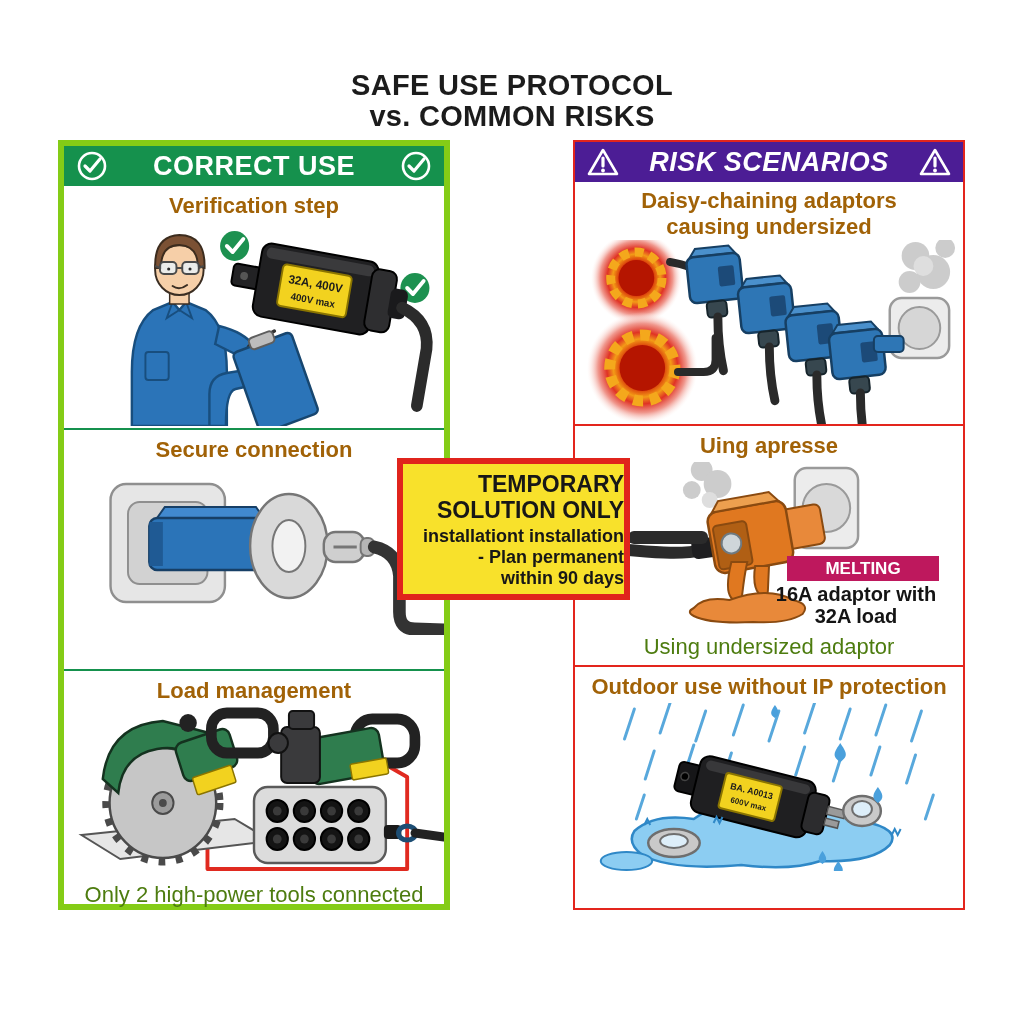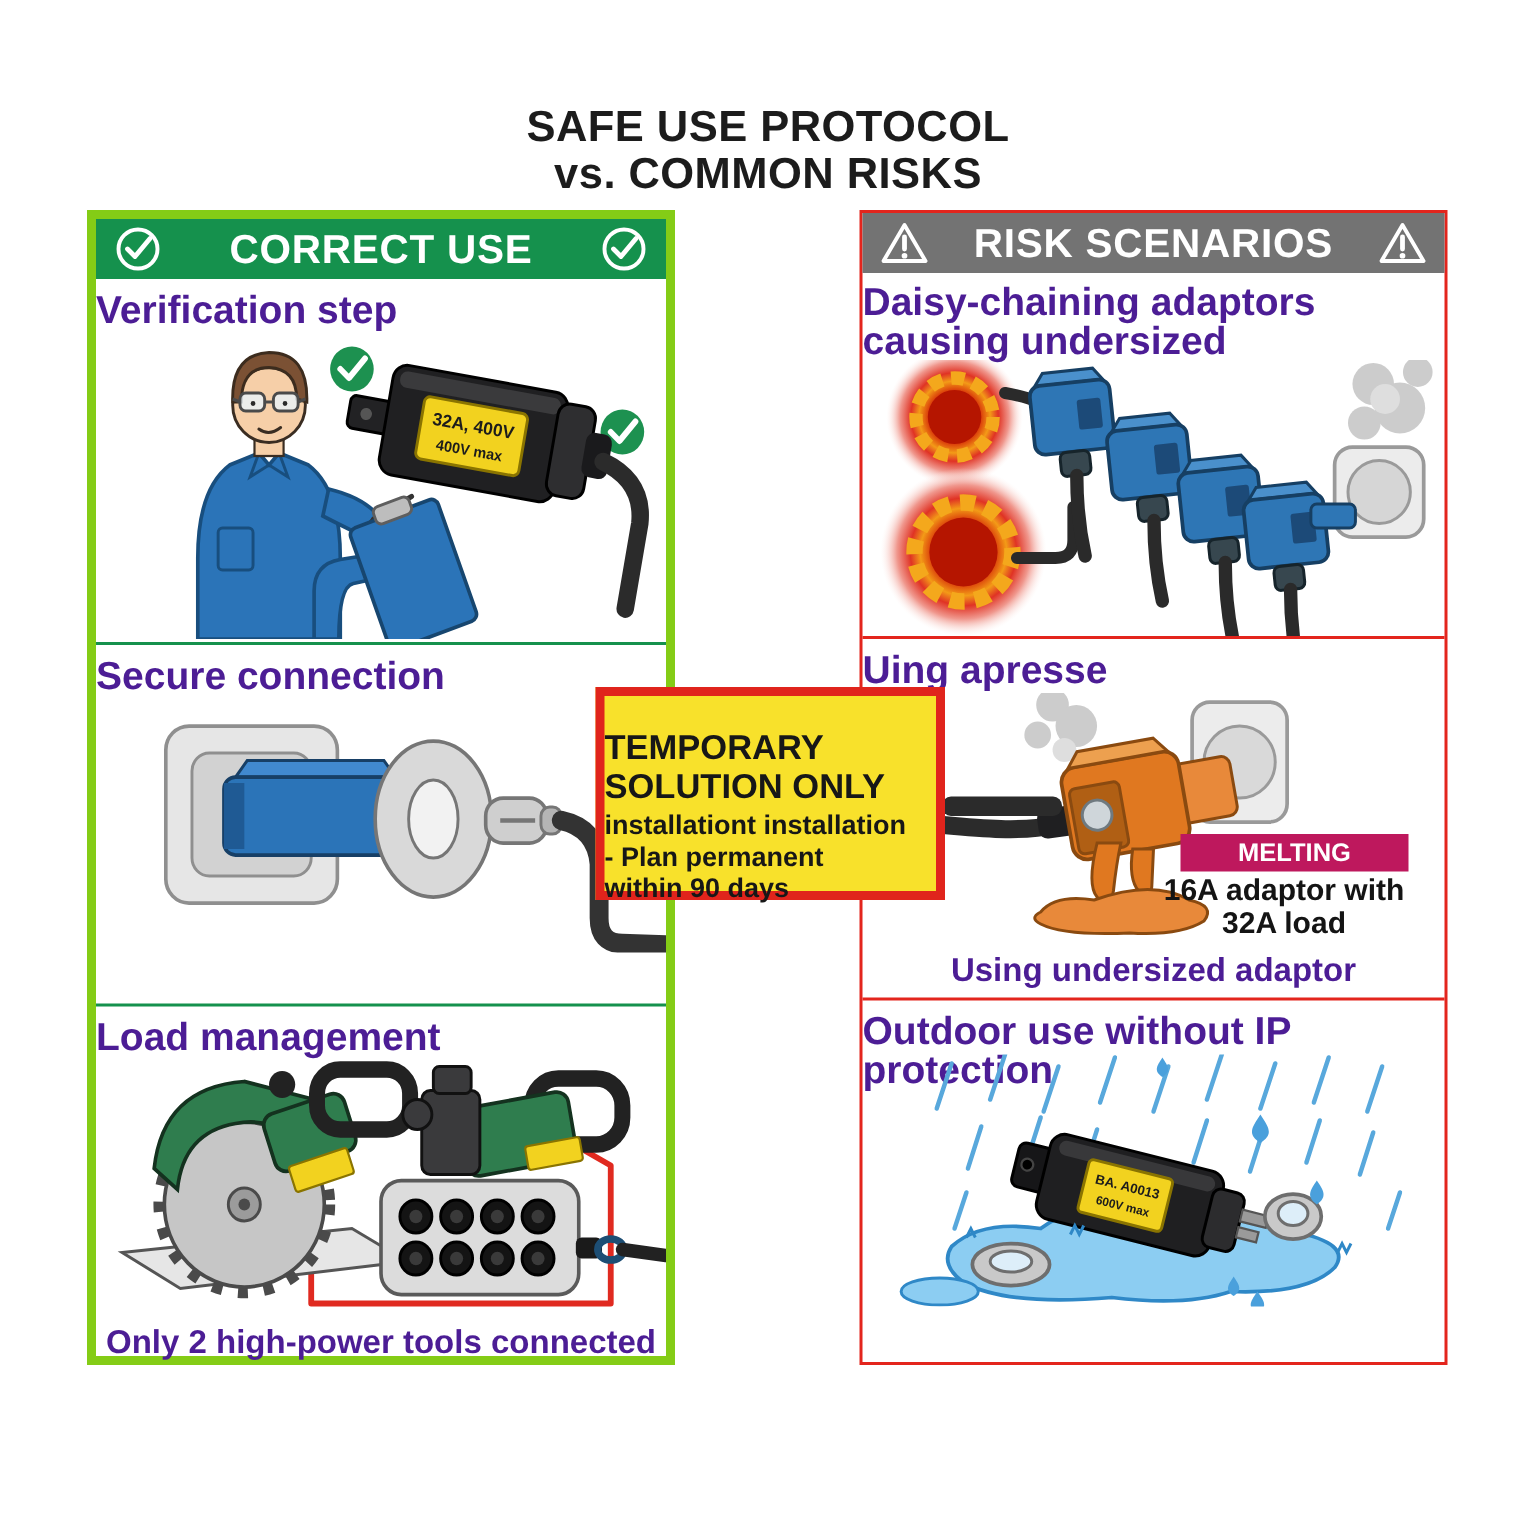--- a/index.html
+++ b/index.html
@@ -8,35 +8,35 @@
 
   .title { position:absolute; top:70px; left:0; width:100%; text-align:center;
            font-size:29px; font-weight:bold; color:#1c1c1c; line-height:31px; letter-spacing:.3px; }
 
   .panel { position:absolute; top:140px; width:392px; height:770px; background:#ffffff; }
   .panel.left  { left:58px;  border:6px solid #84cc16; }
   .panel.right { left:573px; border:2px solid #e3251d; }
 
   .panel-header { height:40px; display:flex; align-items:center; padding:0 12px; }
   .panel-header.green { background:#15914d; }
-  .panel-header.red   { background:#737373; }
+  .panel-header.red   { background:#4c1d95;font-style:italic; }
   .hdr-label { flex:1; text-align:center; color:#ffffff; font-size:27px; font-weight:bold; letter-spacing:.5px; }
   .hdr-icon { width:32px; height:32px; flex:0 0 auto; }
 
   .section { position:relative; width:100%; overflow:hidden; }
   .section.bordered-green { border-top:2px solid #15914d; }
   .section.bordered-red   { border-top:2px solid #e3251d; }
-  .caption { font-size:26px; font-weight:bold; color:#4c1d95; padding-top:7px; height:36px; line-height:26px; }
+  .caption { text-align:center; font-size:22px; font-weight:bold; color:#a16207; padding-top:7px; height:36px; line-height:26px; }
   .caption.two-line { height:58px; line-height:26px; padding-top:6px; }
-  .footer-caption { text-align:center; font-size:22px; font-weight:bold; color:#4c1d95; margin-top:4px; }
+  .footer-caption { text-align:center; font-size:22px; font-weight:normal; color:#4d7c0f; margin-top:4px; }
   .footer-caption.loud { font-size:23px; letter-spacing:.4px; }
   .illus { display:block; width:100%; }
 
   .center-notice { position:absolute; left:397px; top:458px; width:233px; height:142px;
-                   background:#f8e12b; border:6px solid #e0241c; text-align:left; padding-top:21px; z-index:5; }
+                   background:#f8e12b; border:6px solid #e0241c; text-align:right; padding-top:7px; z-index:5; }
   .notice-heading { font-size:23px; font-weight:bold; color:#171717; line-height:26px; }
   .notice-body { font-size:18px; font-weight:bold; color:#171717; line-height:21px; margin-top:3px; }
 
   .cable-connector { position:absolute; left:628px; top:531px; width:80px; height:13px;
                      background:#2b2b2b; border-radius:6px; z-index:4; }
 
   .melt-badge { position:absolute; left:212px; top:130px; width:152px; height:25px; background:#be185d;
                 color:#ffffff; font-size:17px; font-weight:bold; text-align:center; line-height:25px; z-index:3; }
   .melt-detail { position:absolute; left:196px; top:157px; width:170px; text-align:center;
                  font-size:20px; font-weight:bold; color:#141414; line-height:22px; z-index:3; }

